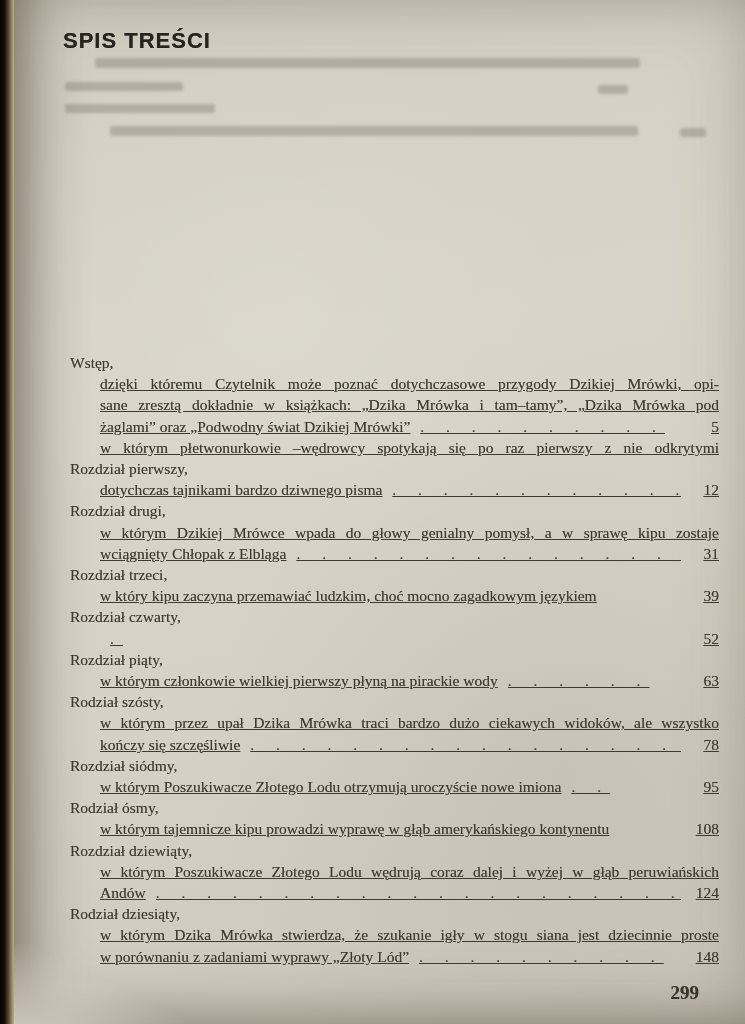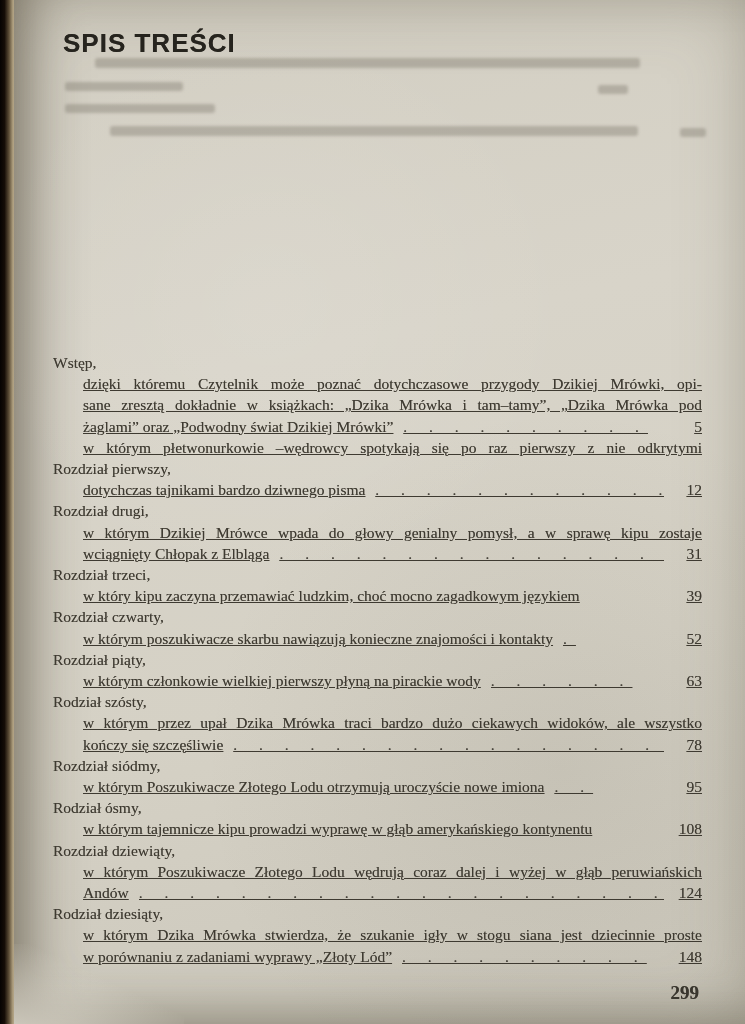--- a/index.html
+++ b/index.html
@@ -10,25 +10,25 @@
       radial-gradient(ellipse 60% 40% at 35% 30%, rgba(255,255,255,0.10), transparent 70%),
       radial-gradient(ellipse 70% 50% at 75% 75%, rgba(95,90,75,0.10), transparent 70%),
       linear-gradient(168deg,#d2cec2 0%,#d8d4c9 35%,#d5d1c5 65%,#cbc7bb 100%);
     box-shadow: inset 0 0 70px rgba(95,88,70,0.30),
                 inset 45px 0 55px -35px rgba(55,45,30,0.50),
                 inset 0 -35px 45px -25px rgba(80,74,58,0.28);}
   .corner-fold{position:absolute;left:0;bottom:0;width:170px;height:80px;
     background:linear-gradient(to top right, rgba(228,224,213,0.75), transparent 55%);
     pointer-events:none;}
   .page-title{position:absolute;left:49px;top:28px;margin:0;
-    font-family:"Liberation Sans",sans-serif;font-weight:700;font-size:26px;
+    font-family:"Liberation Sans",sans-serif;font-weight:700;font-size:22px;
     letter-spacing:1px;color:#26241e;text-shadow:0 0 0.6px rgba(38,36,30,0.7);}
   .ghost{position:absolute;border-radius:3px;background:rgba(112,106,94,0.34);
     filter:blur(1.6px);pointer-events:none;}
-  .toc{position:absolute;left:39px;top:352px;width:649px;
+  .toc{position:absolute;left:56px;top:352px;width:649px;
     font-family:"Liberation Serif",serif;font-size:15.5px;line-height:21.2px;
     color:#3e3a31;text-shadow:0 0 0.5px rgba(62,58,49,0.55);}
   .line{display:block;}
   .line.desc{padding-left:30px;text-decoration:underline;}
   .line.fill{text-align:justify;text-align-last:justify;}
   .line.has-page{display:flex;align-items:flex-start;}
   .line .text{white-space:pre-wrap;}
   .line.has-page .text{white-space:nowrap;flex:0 0 auto;}
   .leader{flex:1 1 auto;min-width:0;overflow:hidden;white-space:nowrap;
     letter-spacing:9px;margin:0 6px 0 10px;color:#46423a;}
@@ -113,21 +113,20 @@
     <span class="text">w który kipu zaczyna przemawiać ludzkim, choć mocno zagadkowym językiem</span>
     <span class="leader"></span>
     <span class="pageno">39</span>
   </div>
       <div class="line chapter">
     <span class="text">Rozdział czwarty,</span>
     
     
   </div>
       <div class="line desc has-page">
-    <span class="text">w którym poszukiwacze skarbu nawiązują konieczne znajomości i kontakty</span>
     <span class="leader">.</span>
     <span class="pageno">52</span>
   </div>
       <div class="line chapter">
     <span class="text">Rozdział piąty,</span>
     
     
   </div>
       <div class="line desc has-page">
     <span class="text">w którym członkowie wielkiej pierwszy płyną na pirackie wody</span>

